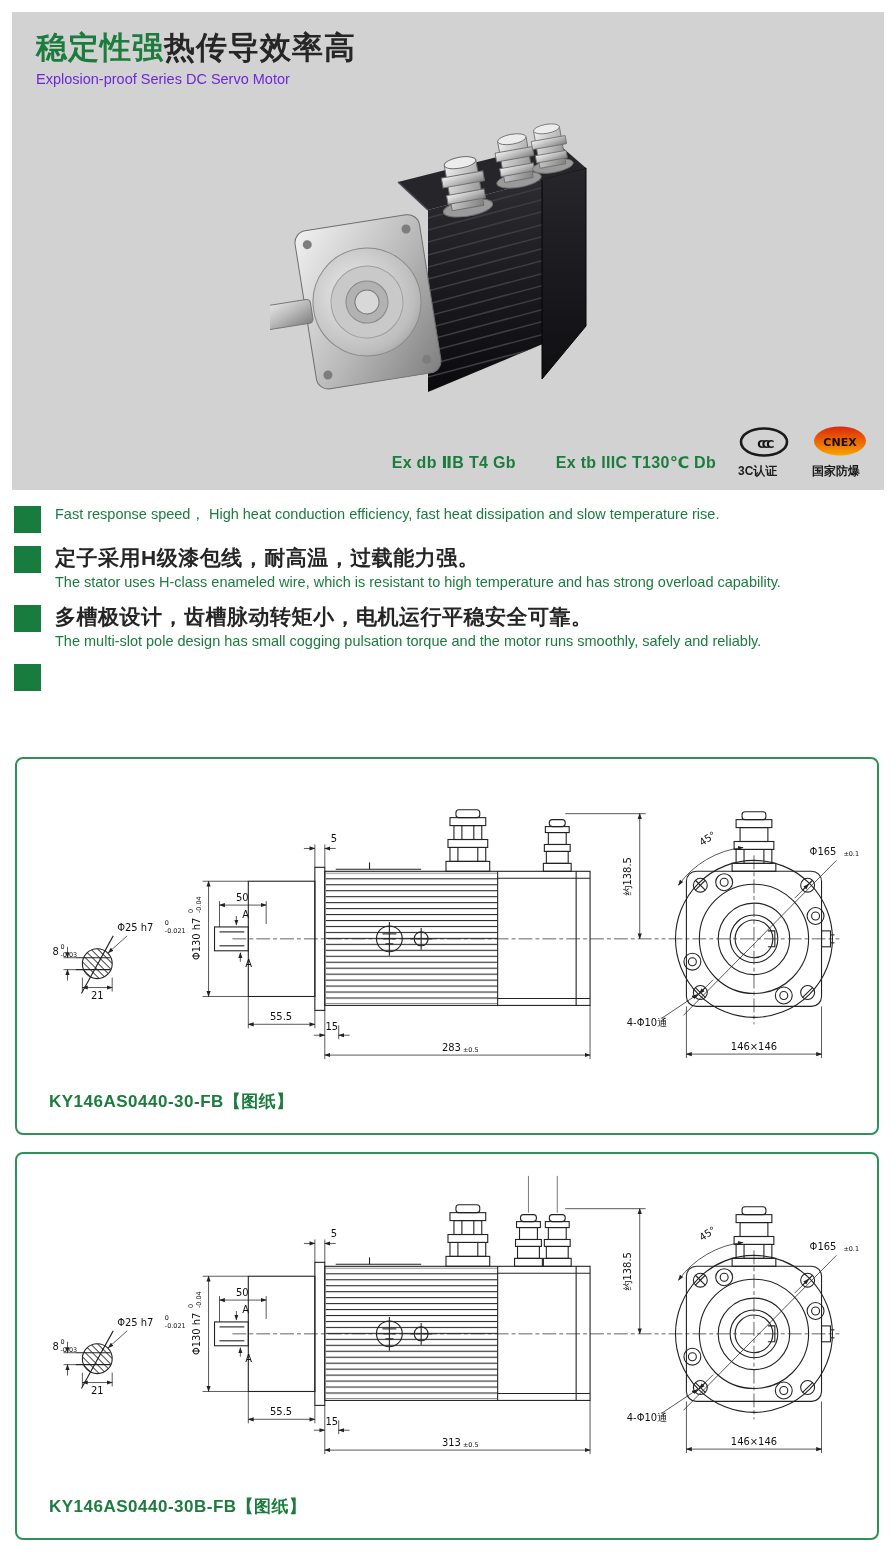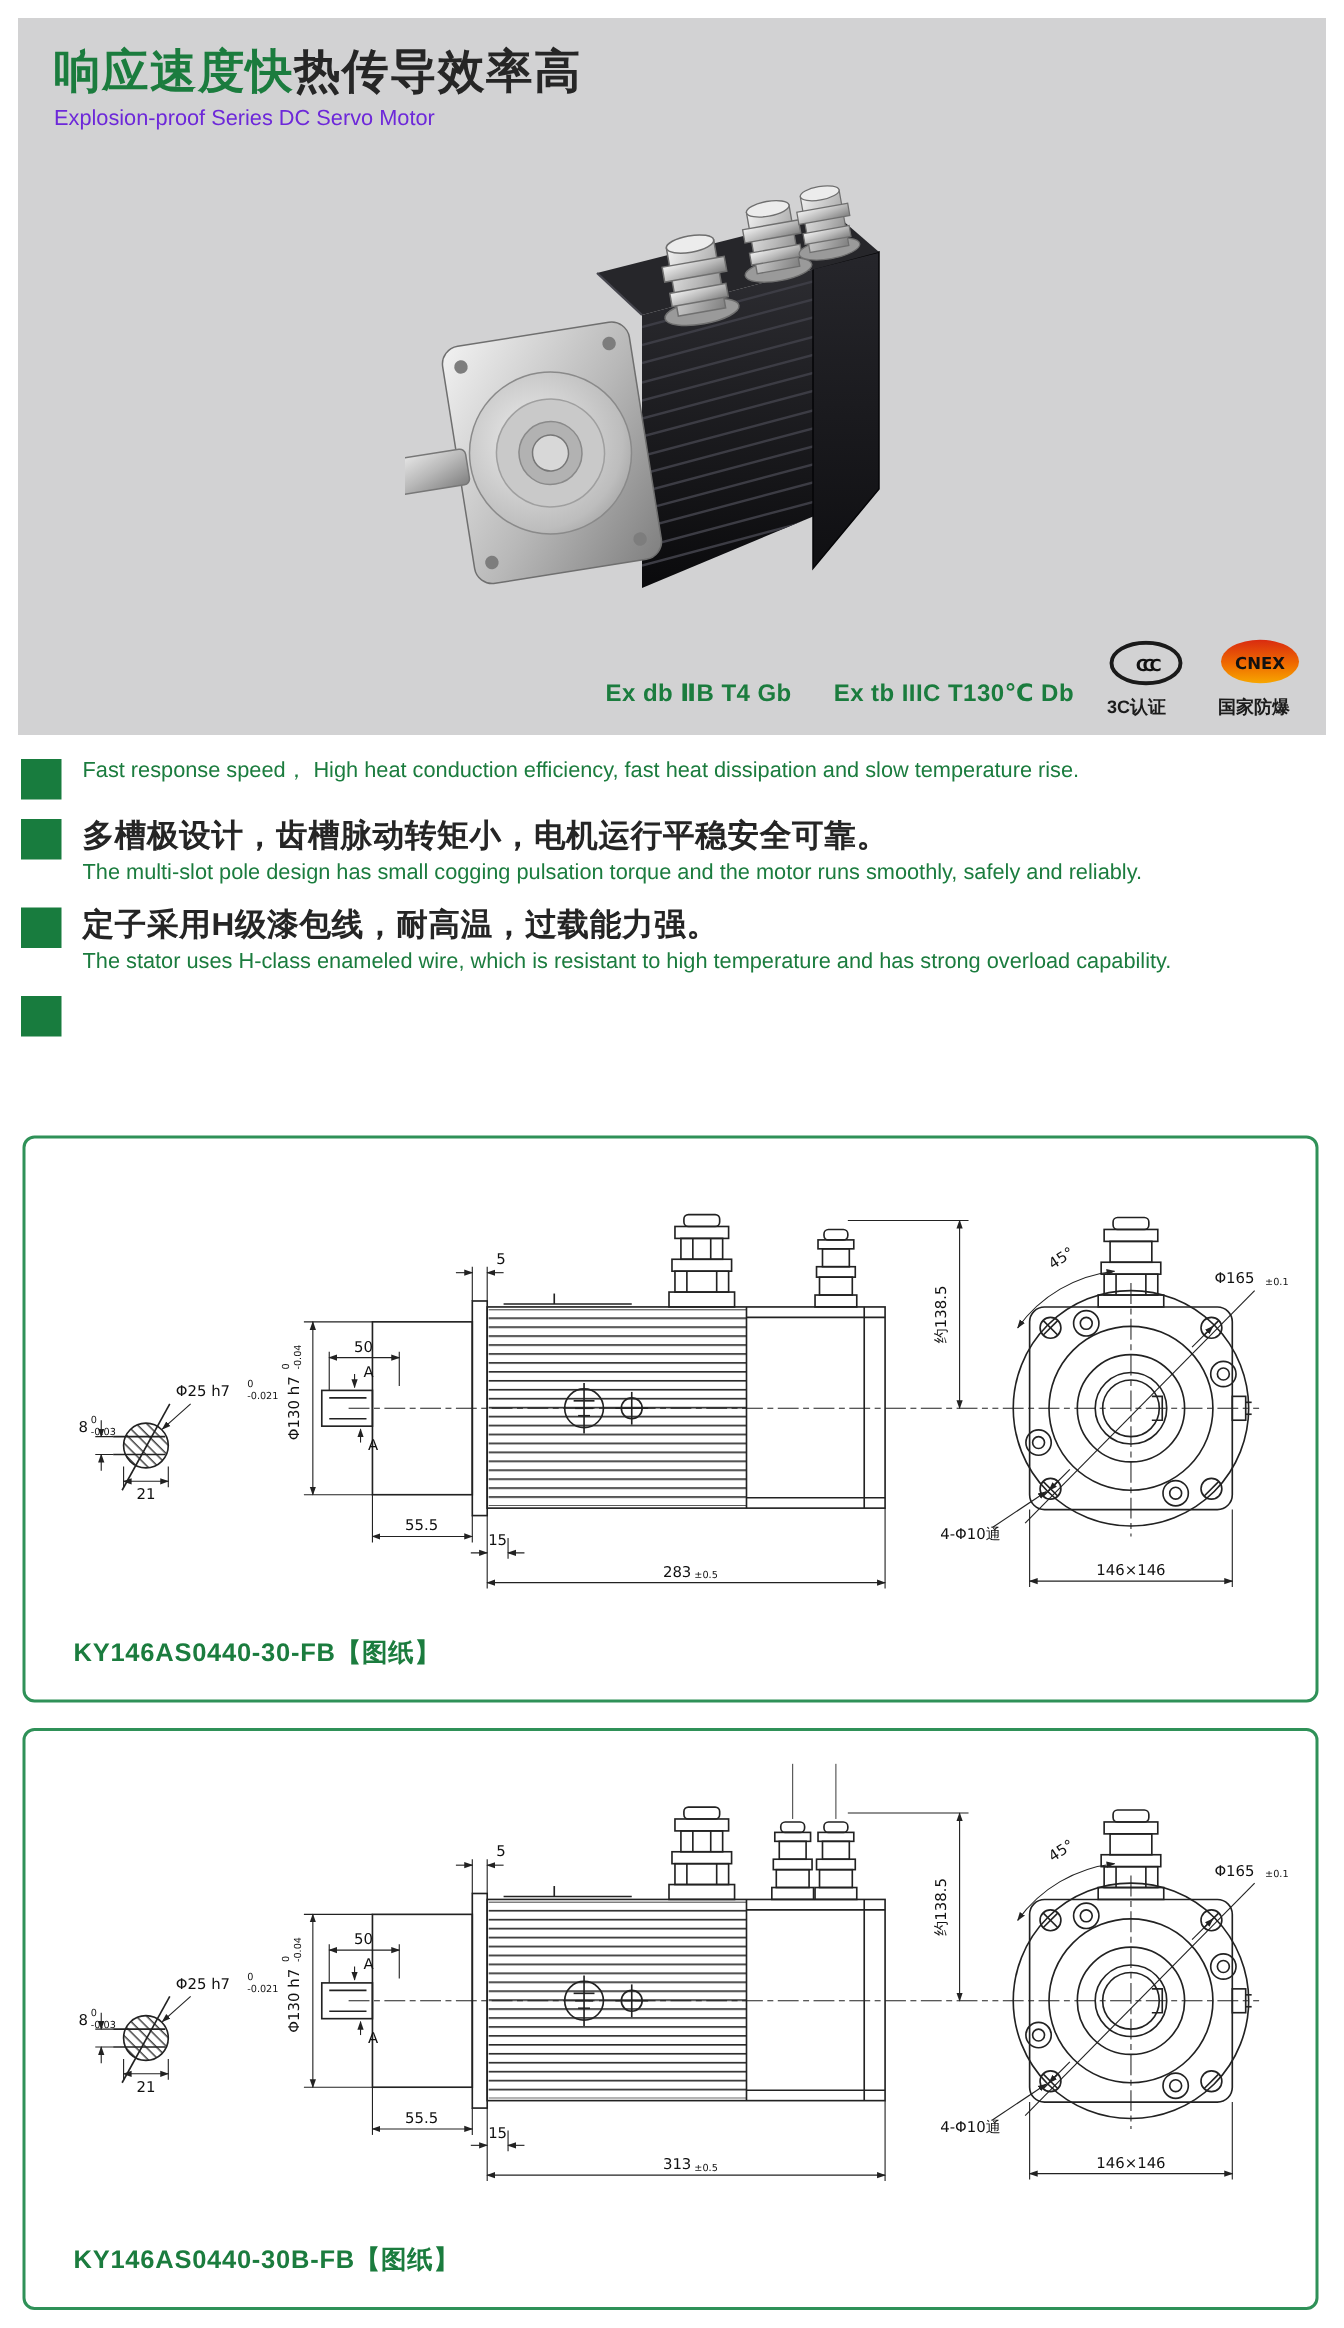--- a/index.html
+++ b/index.html
@@ -6,21 +6,21 @@
   .page{position:relative;width:896px;height:1552px;background:#fff;overflow:hidden;
         font-family:"Liberation Sans","DejaVu Sans",sans-serif;}
   
   .hero{position:absolute;left:12px;top:12px;width:872px;height:478px;background:#d2d2d3;}
   .title-block{position:absolute;left:24px;top:18px;}
   .title-block h1{margin:0;font-size:31px;font-weight:bold;letter-spacing:1px;line-height:36px;}
   .t-green{color:#1b7c3e;} .t-dark{color:#262626;}
   .subtitle{margin-top:5px;font-size:14.5px;color:#6d28d9;}
   .motor-wrap{position:absolute;left:258px;top:78px;width:370px;height:330px;}
   .cert-row{position:absolute;right:16px;bottom:4px;display:flex;align-items:flex-end;gap:22px;}
-  .markings{display:flex;gap:28px;padding-bottom:14px;}
+  .markings{display:flex;gap:40px;padding-bottom:14px;}
   .marking{font-size:16px;font-weight:bold;color:#1b7c3e;letter-spacing:0.3px;white-space:nowrap;}
   .logo-box{display:flex;flex-direction:column;align-items:flex-start;padding-bottom:6px;}
   .logo-box .logo-label{font-size:12px;font-weight:bold;color:#1c1c1c;margin-top:2px;white-space:nowrap;}
   
   .features{position:absolute;left:12px;top:504px;width:872px;}
   .feature{display:flex;margin-bottom:11px;}
   .bullet{flex:none;width:27px;height:27px;background:#187c3e;margin:2px 14px 0 2px;}
   .f-zh{font-size:21px;font-weight:bold;color:#252525;line-height:28px;letter-spacing:0.5px;}
   .f-en{font-size:14.5px;color:#1b7c3e;line-height:20px;}
   
@@ -39,21 +39,21 @@
   svg .cl{stroke:#222;stroke-width:0.7;fill:none;stroke-dasharray:14 3 4 3;}
   svg .thin{stroke:#222;stroke-width:0.6;fill:none;}
 </style>
 </head>
 <body>
 
 <div class="page">
 
   <div class="hero">
     <div class="title-block">
-      <h1><span class="t-green">响应速度快</span><span class="t-dark">热传导效率高</span></h1>
+      <h1><span class="t-green">稳定性强</span><span class="t-dark">热传导效率高</span></h1>
       <div class="subtitle">Explosion-proof Series DC Servo Motor</div>
     </div>
 
     <div class="motor-wrap">
       <svg viewBox="0 0 370 330" width="370" height="330">
         <defs>
           <linearGradient id="mSilver" x1="0" y1="0" x2="1" y2="1">
             <stop offset="0" stop-color="#f2f2f2"></stop>
               <stop offset="0.55" stop-color="#b8b8b8"></stop>
               <stop offset="1" stop-color="#7f7f7f"></stop>
@@ -156,29 +156,29 @@
   <div class="features">
     <div class="feature">
       <span class="bullet"></span>
       <div>
            <div class="f-en">Fast response speed， High heat conduction efficiency, fast heat dissipation and slow temperature rise.</div>
         </div>
     </div>
     <div class="feature">
       <span class="bullet"></span>
       <div>
-          <div class="f-zh">多槽极设计，齿槽脉动转矩小，电机运行平稳安全可靠。</div>
-           <div class="f-en">The multi-slot pole design has small cogging pulsation torque and the motor runs smoothly, safely and reliably.</div>
+          <div class="f-zh">定子采用H级漆包线，耐高温，过载能力强。</div>
+           <div class="f-en">The stator uses H-class enameled wire, which is resistant to high temperature and has strong overload capability.</div>
         </div>
     </div>
     <div class="feature">
       <span class="bullet"></span>
       <div>
-          <div class="f-zh">定子采用H级漆包线，耐高温，过载能力强。</div>
-           <div class="f-en">The stator uses H-class enameled wire, which is resistant to high temperature and has strong overload capability.</div>
+          <div class="f-zh">多槽极设计，齿槽脉动转矩小，电机运行平稳安全可靠。</div>
+           <div class="f-en">The multi-slot pole design has small cogging pulsation torque and the motor runs smoothly, safely and reliably.</div>
         </div>
     </div>
     <div class="feature">
       <span class="bullet"></span>
     </div>
   </div>
 
   <div class="panel panel-1">
     <svg class="drawing" viewBox="0 0 858 306">
       <defs>

